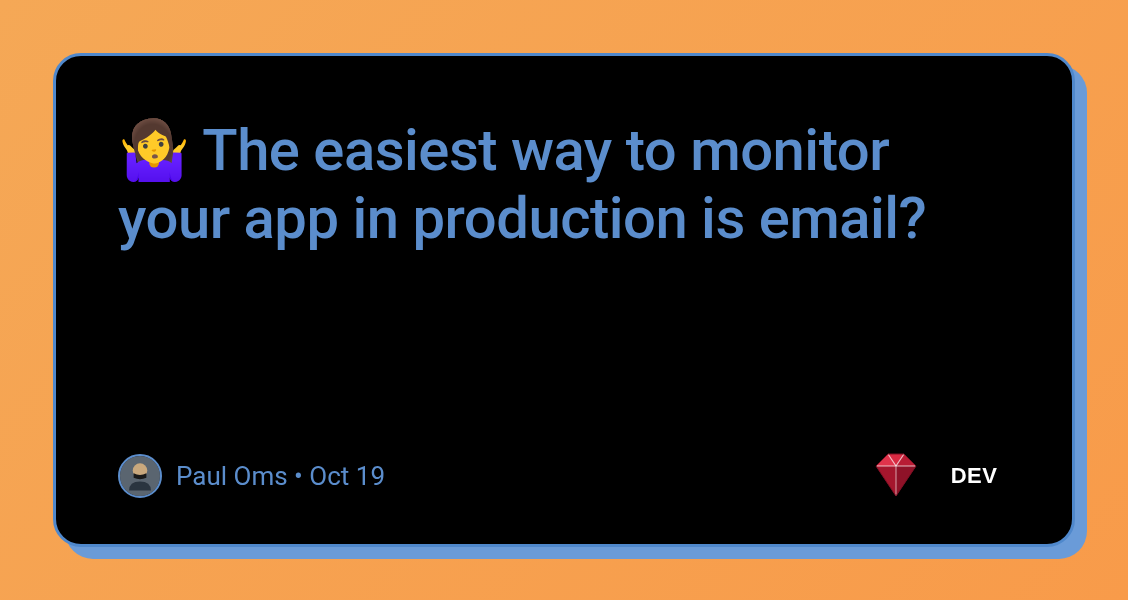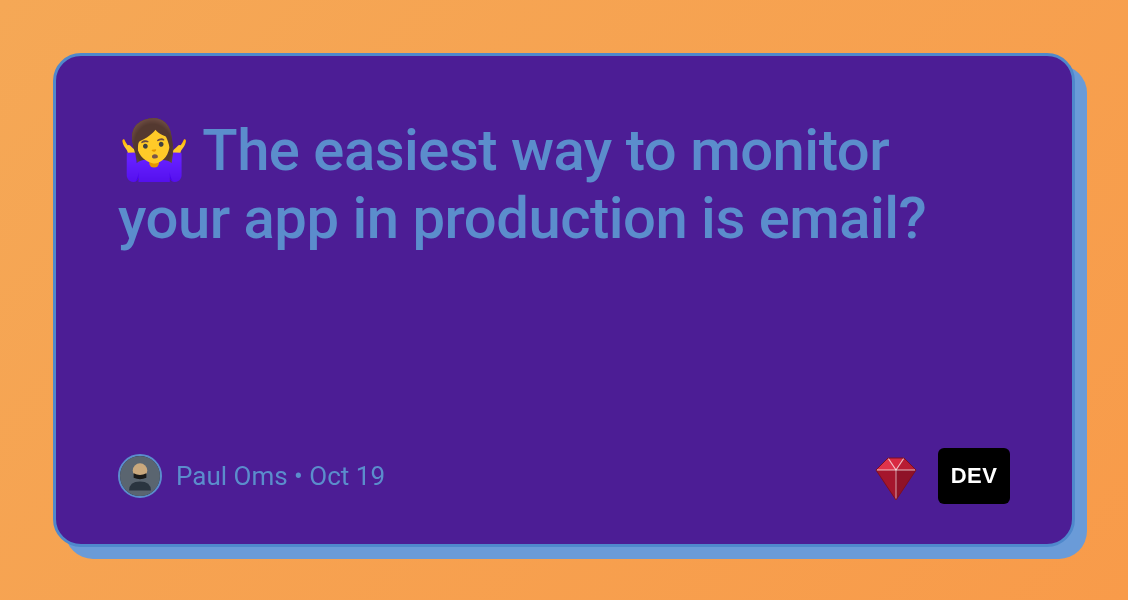--- a/index.html
+++ b/index.html
@@ -27,21 +27,21 @@
       left: 12px;
       width: 100%;
       height: 100%;
       background: #6a9bd8;
       border-radius: 28px;
     }
     .card {
       position: relative;
       width: 100%;
       height: 100%;
-      background: #4c1d95;
+      background: #000000;
       border: 3px solid #4f88cc;
       border-radius: 28px;
       padding: 60px 62px 40px 62px;
       display: flex;
       flex-direction: column;
       justify-content: space-between;
     }
     .title {
       font-size: 58px;
       font-weight: 500;
@@ -74,21 +74,21 @@
       width: 100%;
       height: 100%;
     }
     .author-text {
       font-size: 26px;
       color: #5b8dcc;
       font-weight: 400;
     }
     .logos {
       display: flex;
-      align-items: flex-end;
+      align-items: flex-start;
       gap: 14px;
     }
     .ruby-logo {
       width: 56px;
       height: 52px;
     }
     .dev-badge {
       width: 72px;
       height: 56px;
       background: #000000;

